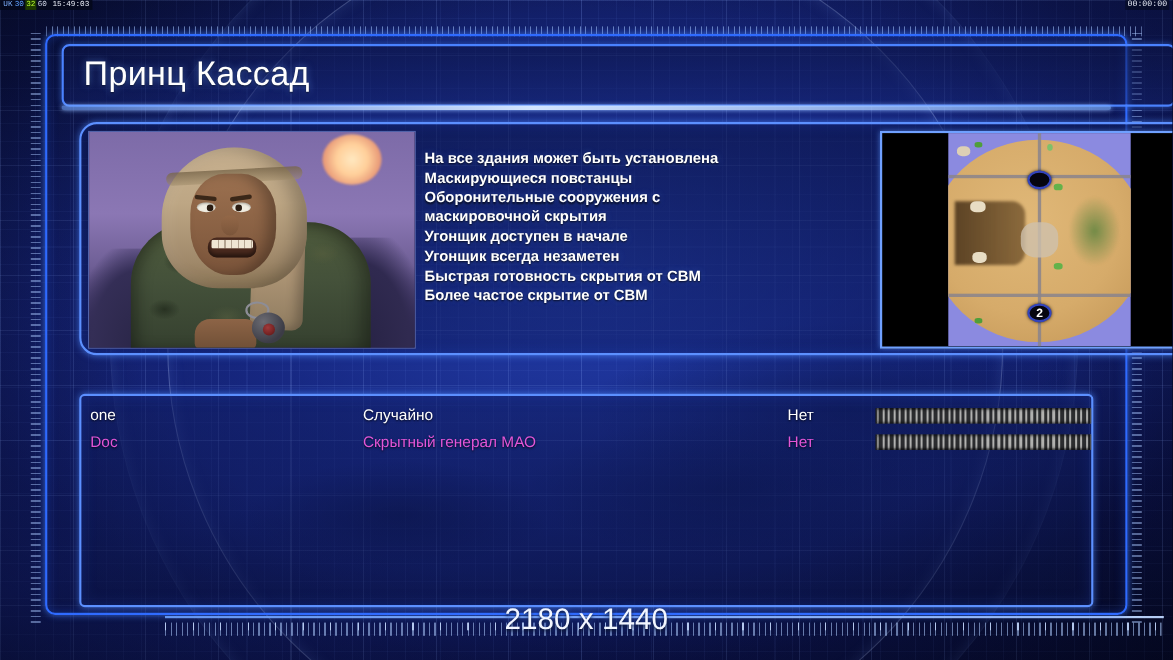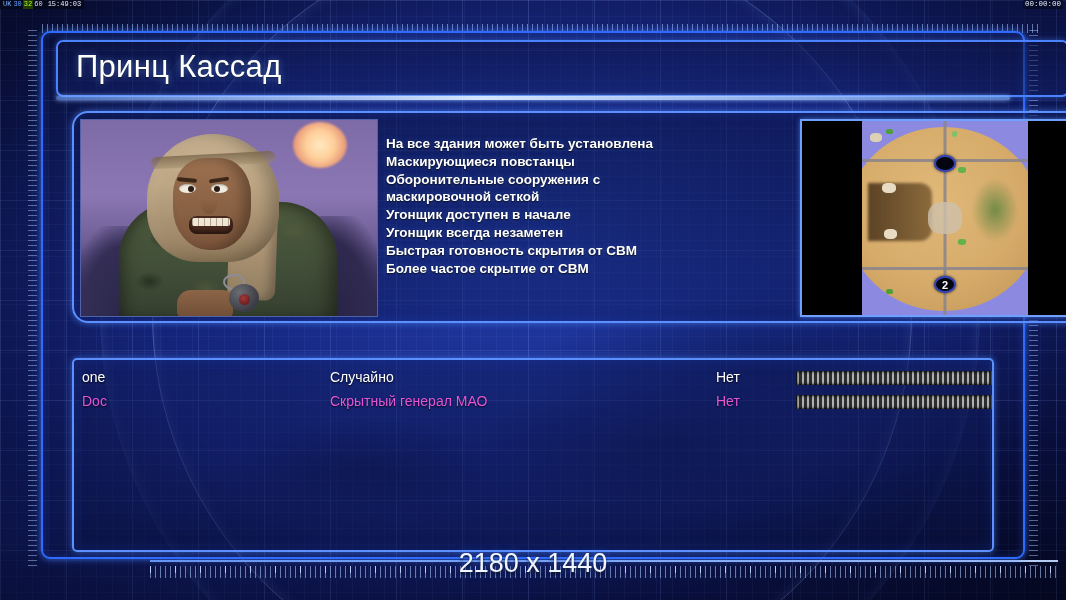--- a/index.html
+++ b/index.html
@@ -469,21 +469,21 @@
         <div class="p-gren-ring"></div>
         <div class="p-gren-body"></div>
         <div class="p-gren-dot"></div>
       </div>
     </div>
 
     <div class="desc">
       <div class="desc-line">На все здания может быть установлена</div>
       <div class="desc-line">Маскирующиеся повстанцы</div>
       <div class="desc-line">Оборонительные сооружения с</div>
-      <div class="desc-line"> маскировочной сеткой</div>
+      <div class="desc-line"> маскировочной скрытия</div>
       <div class="desc-line">Угонщик доступен в начале</div>
       <div class="desc-line">Угонщик всегда незаметен</div>
       <div class="desc-line">Быстрая готовность скрытия от СВМ</div>
       <div class="desc-line">Более частое скрытие от СВМ</div>
     </div>
 
     <div class="map-wrap">
       <div class="map-inner">
         <div class="map-water"></div>
         <div class="map-land"></div>

